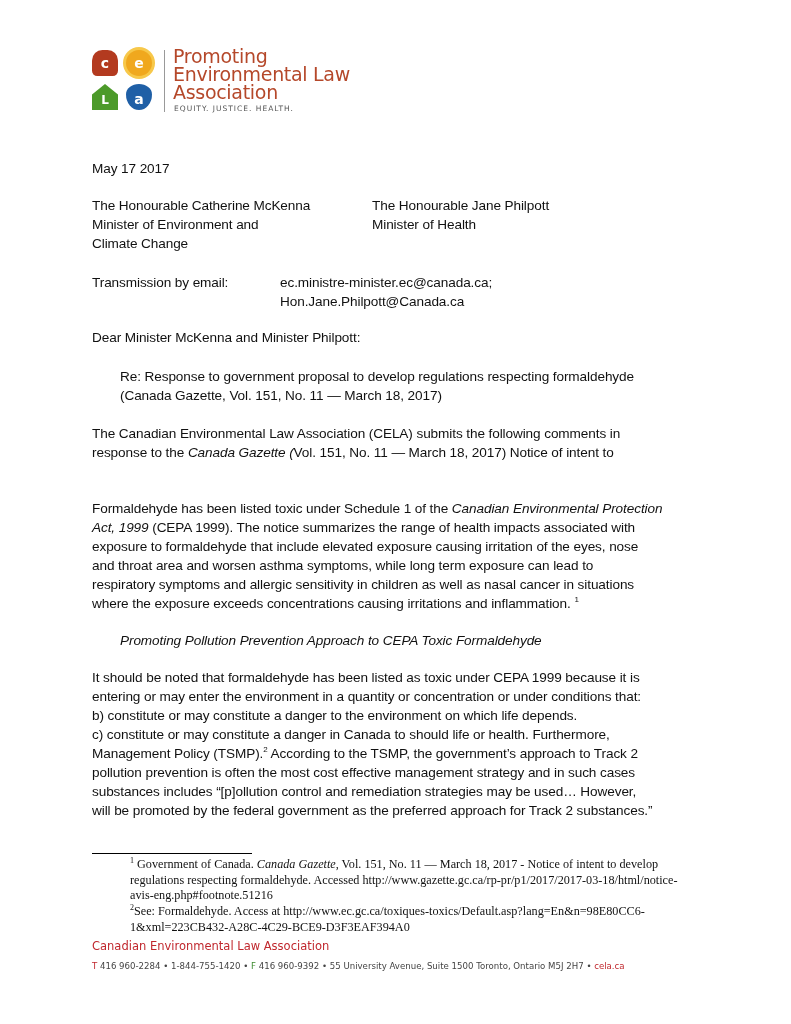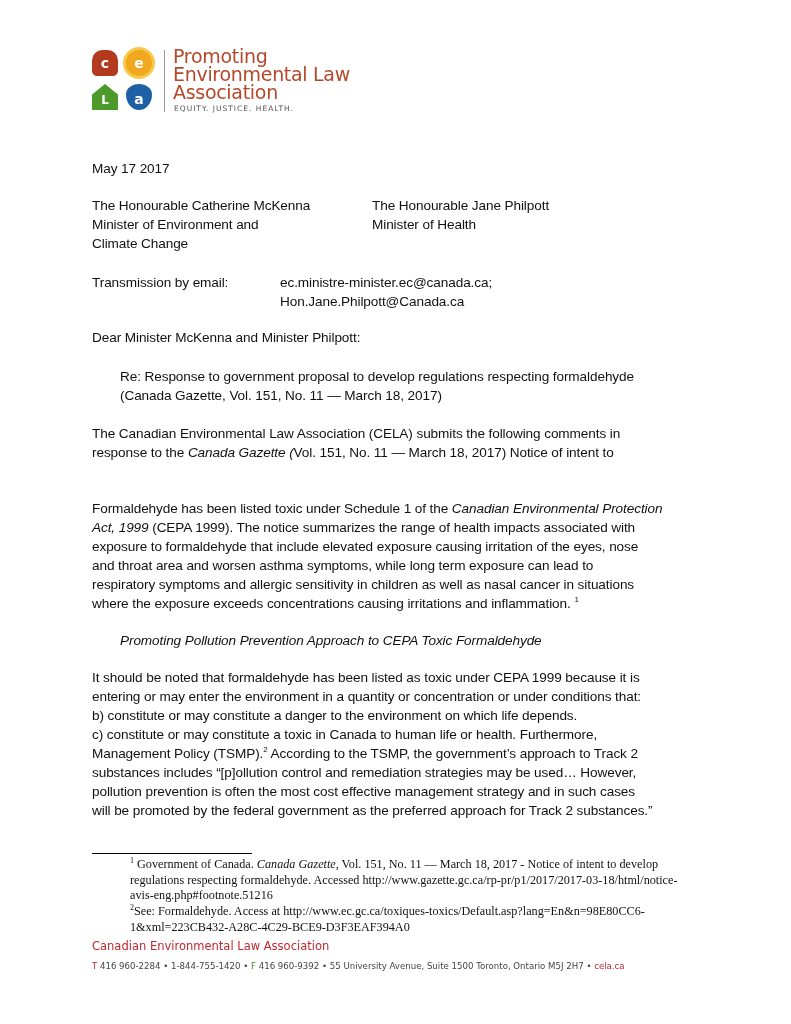--- a/index.html
+++ b/index.html
@@ -87,24 +87,24 @@
   <div>respiratory symptoms and allergic sensitivity in children as well as nasal cancer in situations</div>
   <div><span>where the exposure exceeds concentrations causing irritations and inflammation. </span><sup>1</sup></div>
 </div>
 
 <div class="abs txt bold italic" style="left:92px;top:631px">Promoting Pollution Prevention Approach to CEPA Toxic Formaldehyde</div>
 
 <div class="abs txt" style="left:92px;top:668px">
   <div>It should be noted that formaldehyde has been listed as toxic under CEPA 1999 because it is</div>
   <div>entering or may enter the environment in a quantity or concentration or under conditions that:</div>
   <div>b) constitute or may constitute a danger to the environment on which life depends.</div>
-  <div>c) constitute or may constitute a toxic in Canada to human life or health. Furthermore,</div>
+  <div>c) constitute or may constitute a danger in Canada to should life or health. Furthermore,</div>
   <div><span>Management Policy (TSMP).</span><sup>2</sup><span>  According to the TSMP, the government’s approach to Track 2</span></div>
+  <div>pollution prevention is often the most cost effective management strategy and in such cases</div>
   <div>substances includes “[p]ollution control and remediation strategies may be used… However,</div>
-  <div>pollution prevention is often the most cost effective management strategy and in such cases</div>
   <div>will be promoted by the federal government as the preferred approach for Track 2 substances.”</div>
 </div>
 
 <div class="rule"></div>
 <div class="abs fn" style="left:92px;top:857px">
   <div><sup>1</sup><span> Government of Canada. </span><span class="italic">Canada Gazette</span><span>, Vol. 151, No. 11 — March 18, 2017 - Notice of intent to develop</span></div>
   <div>regulations respecting formaldehyde. Accessed  http://www.gazette.gc.ca/rp-pr/p1/2017/2017-03-18/html/notice-</div>
   <div>avis-eng.php#footnote.51216</div>
 </div>
 <div class="abs fn" style="left:92px;top:904px">

